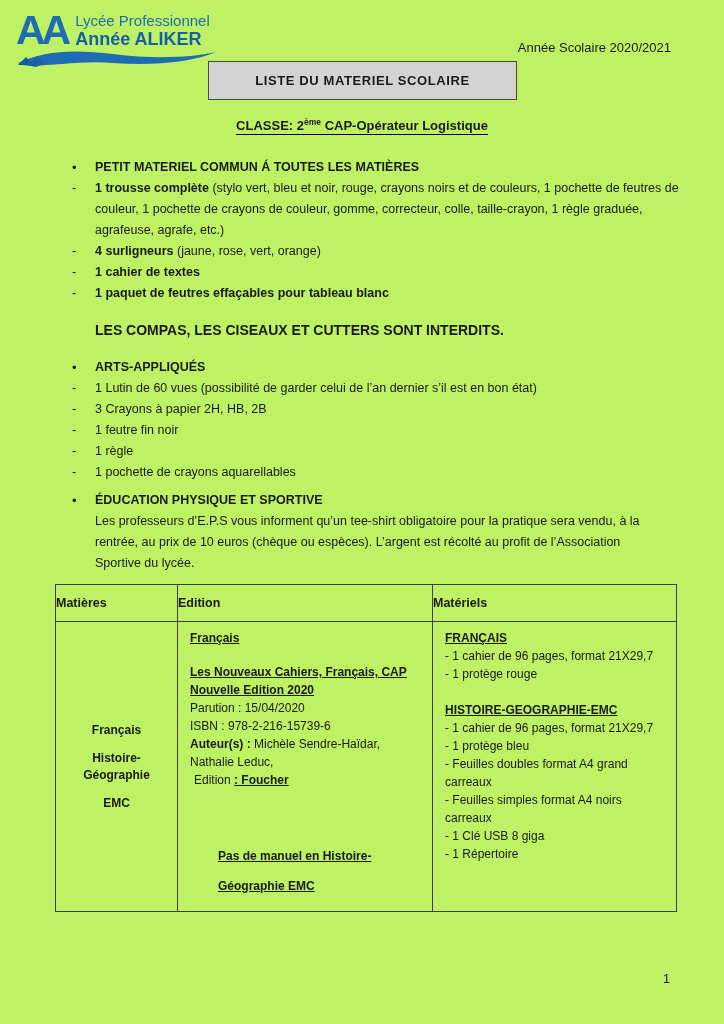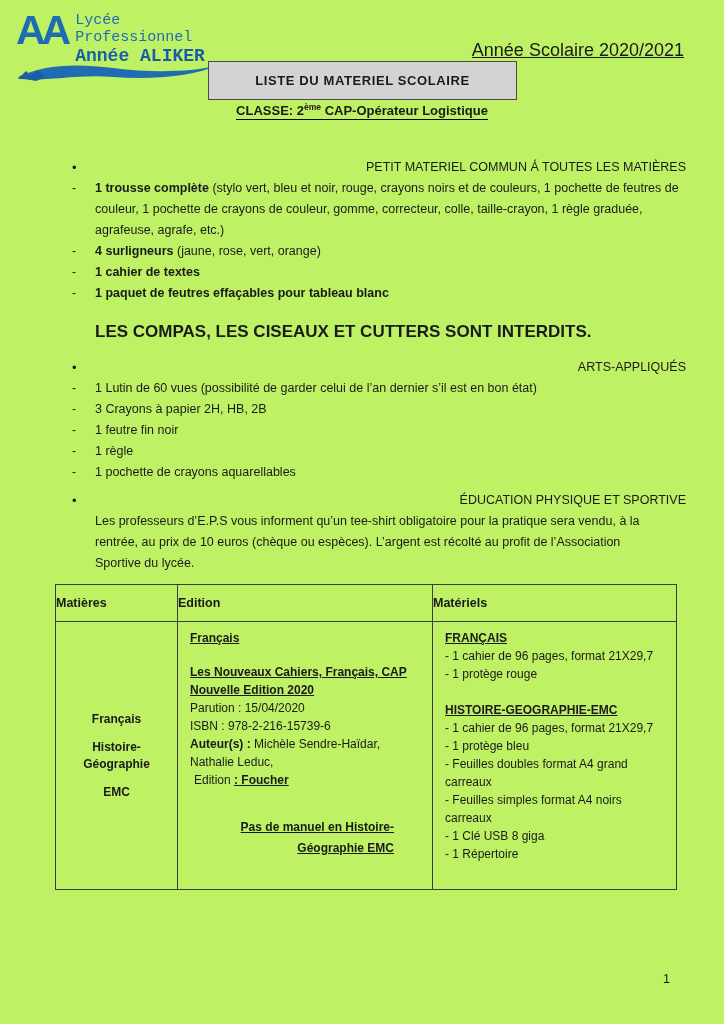--- a/index.html
+++ b/index.html
@@ -12,71 +12,71 @@
     color:#1a1a1a;
     overflow:hidden;
   }
   
   .logo { position:absolute; left:16px; top:8px; width:210px; }
   .logo-row { display:flex; align-items:flex-start; }
   .logo-initials {
     font-size:41px; font-weight:bold; letter-spacing:-4px;
     color:#1f6cb3; line-height:44px;
   }
-  .logo-text { margin-left:8px; margin-top:4px; color:#1f6cb3;font-family:Liberation Mono, monospace; }
+  .logo-text { margin-left:8px; margin-top:4px; color:#1f6cb3; }
   .logo-line1 { font-size:15px; line-height:17px; }
   .logo-line2 { font-size:18px; font-weight:bold; line-height:20px; color:#1a5fa6; }
   .logo-swoosh { margin-top:-4px; margin-left:2px; display:block; }
-  .school-year { position:absolute; top:40px; right:40px; font-size:18px;text-decoration:underline; }
+  .school-year { position:absolute; top:40px; right:53px; font-size:13px; }
   
   .title-box {
     position:absolute; left:208px; top:61px; width:309px; height:39px;
     background:#d3d3d3; border:1.5px solid #4a4a4a;
     display:flex; align-items:center; justify-content:center;
   }
   .title-box span { font-size:13px; font-weight:bold; letter-spacing:0.6px; }
   
-  .classe { position:absolute; top:101px; left:0; width:100%; text-align:center; }
+  .classe { position:absolute; top:116px; left:0; width:100%; text-align:center; }
   .classe .inner {
     display:inline-block; font-size:13px; font-weight:bold;
     border-bottom:1.5px solid #000; padding-bottom:1px;
   }
   .classe sup { font-size:8.5px; vertical-align:super; }
   
   .sec { position:absolute; left:72px; right:38px; }
   .sec-common { top:157px; }
-  .interdits { position:absolute; left:95px; top:322px; font-size:17px; font-weight:bold; }
+  .interdits { position:absolute; left:95px; top:322px; font-size:14px; font-weight:bold; }
   .sec-arts { top:357px; }
   .sec-eps { top:490px; }
   .li { display:flex; font-size:12.5px; line-height:21px; }
   .li .marker { width:23px; flex-shrink:0; }
   .li .bullet { font-size:13px; }
   .li-text { flex:1; }
-  .sec-heading { font-weight:normal;text-align:right; }
+  .sec-heading { font-weight:bold; }
   .eps-par { margin-left:23px; font-size:12.5px; line-height:21px; max-width:570px; }
   
   .supplies-table {
     position:absolute; left:55px; top:584px; width:621px;
     border-collapse:collapse; table-layout:fixed;
     font-size:12px; line-height:18px;
   }
   .supplies-table th, .supplies-table td { border:1.5px solid #3d3d3d; }
   .supplies-table th { height:37px; font-size:12.5px; font-weight:bold; text-align:left; }
   .col-matieres { width:122px; }
   .col-livres { width:255px; }
   .col-materiels { width:244px; }
   .supplies-table td { vertical-align:top; padding:7px 10px 10px 12px; height:268px; }
   td.cell-matieres { vertical-align:middle; text-align:center; font-weight:bold; padding:0 6px; }
   .cell-matieres .mat { margin:11px 0; line-height:17px; }
   .bu { font-weight:bold; text-decoration:underline; }
   .blank-sm { height:16px; }
   .blank-xs { height:18px; }
   .note-center {
-    text-align:right; font-weight:bold; text-decoration:underline;
-    margin-top:28px; padding:0 28px; line-height:21px;
+    text-align:left; font-weight:bold; text-decoration:underline;
+    margin-top:52px; padding:0 28px; line-height:30px;
   }
   .edition-line { padding-left:4px; }
   
   .page-number { position:absolute; left:663px; top:972px; font-size:12.5px; }
 </style>
 </head>
 <body>
 
 <div class="page">
 

